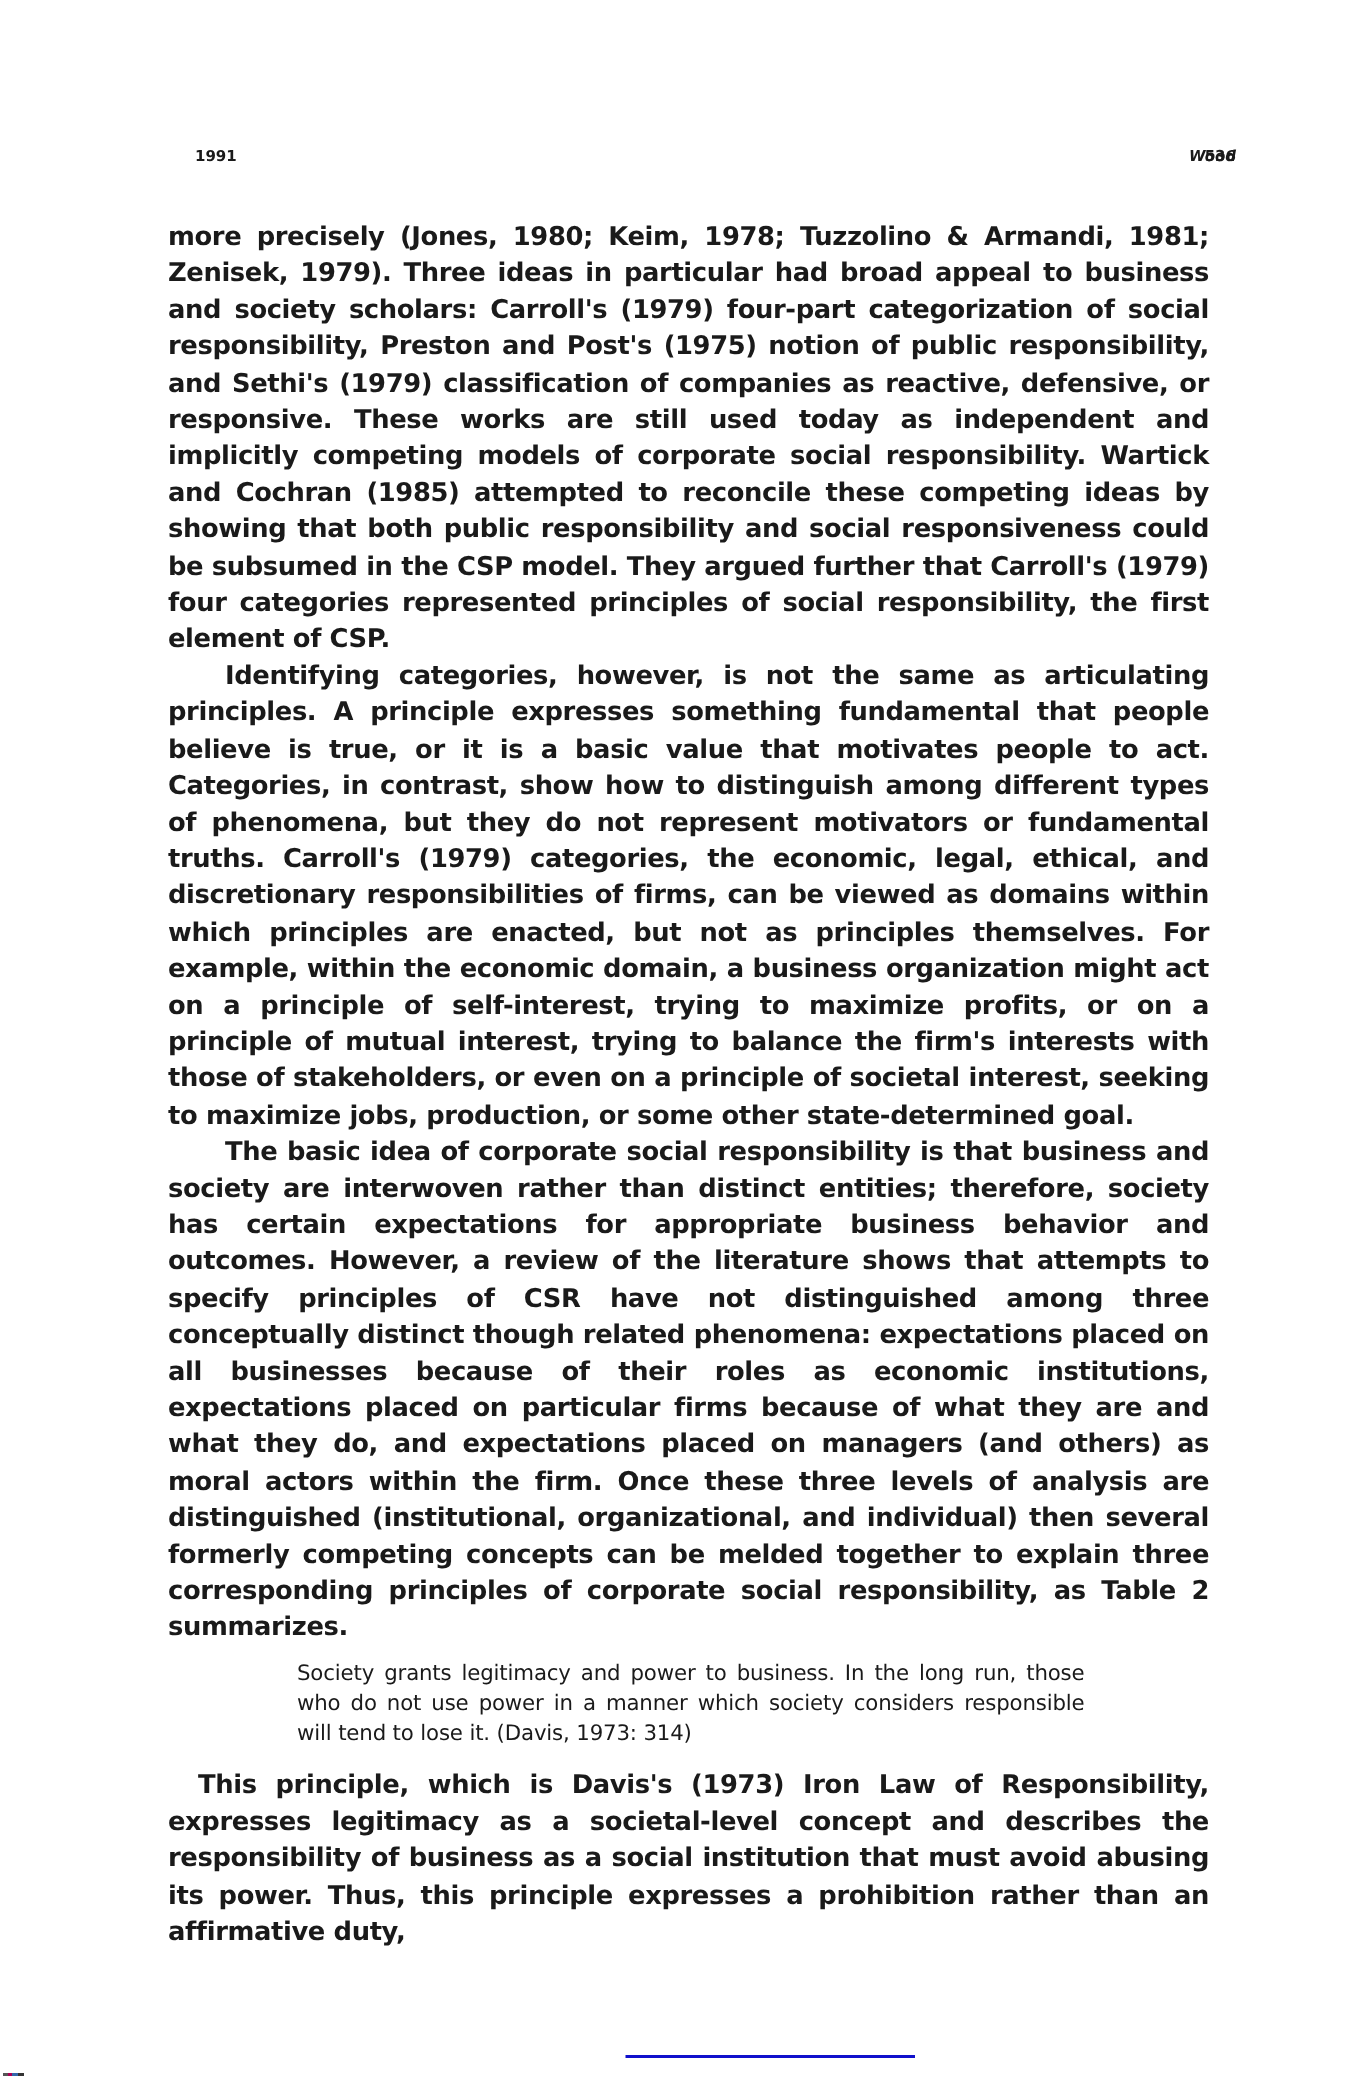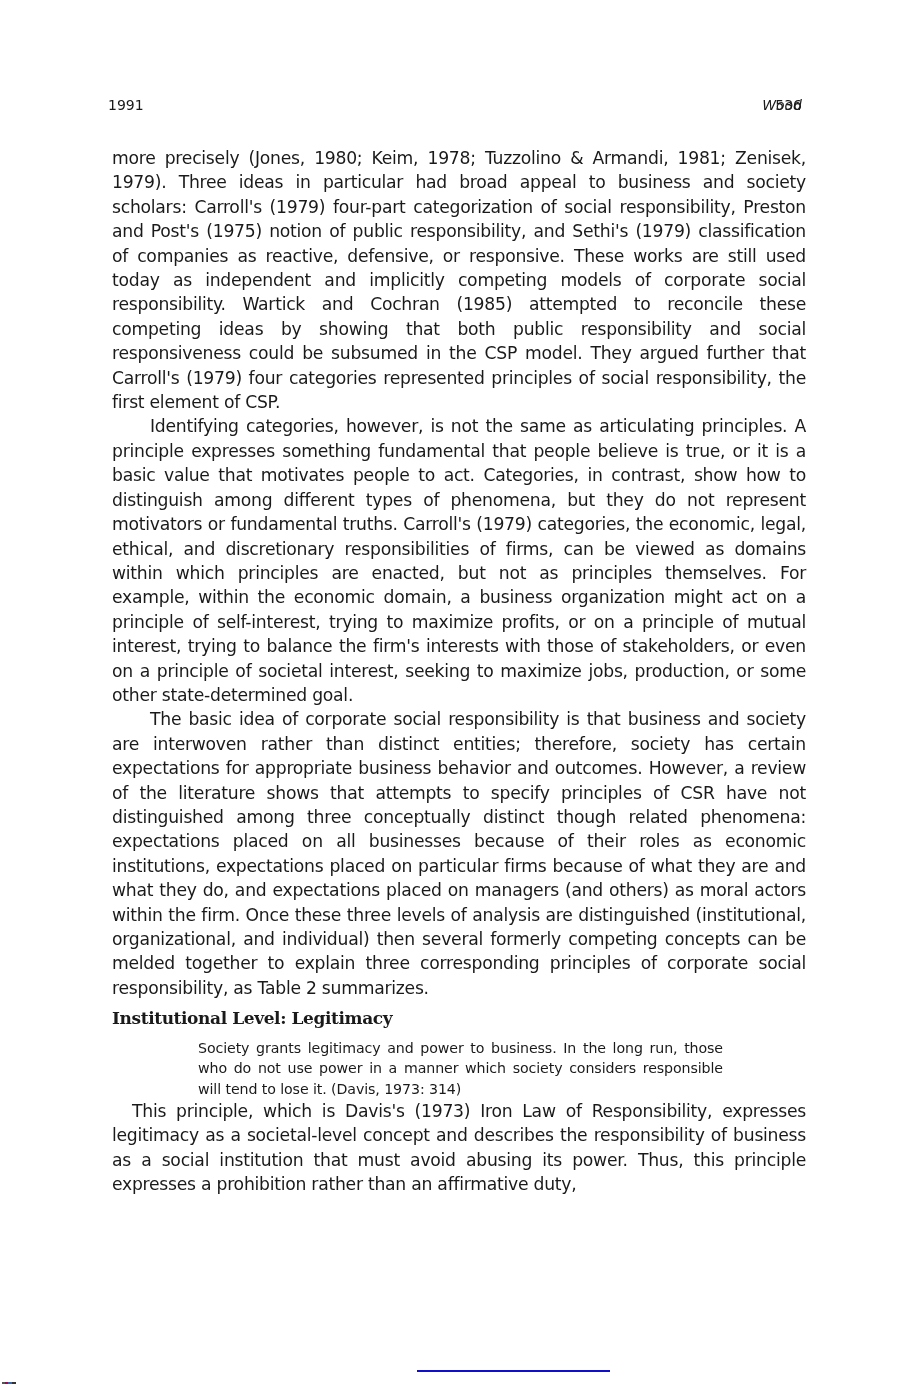--- a/index.html
+++ b/index.html
@@ -11,25 +11,26 @@
       width: 913px;
       height: 1385px;
       position: relative;
       overflow: hidden;
       color: #1a1a1a;
       font-family: "DejaVu Sans", "Liberation Sans", sans-serif;
     }
     .running-head {
       position: absolute;
       top: 95px;
-      left: 108px;
+      left: 130px;
       width: 694px;
       height: 20px;
-      font-size: 14px;
+      font-size: 10px;
       line-height: 20px;
+      font-weight: bold;
     }
     .running-head .year { position: absolute; left: 0; top: 0; }
     .running-head .author {
       position: absolute;
       left: 0;
       right: 0;
       top: 0;
       text-align: right;
       font-style: italic;
     }
@@ -42,20 +43,21 @@
       width: 694px;
     }
     .para {
       margin: 0;
       font-size: 17.2px;
       line-height: 24.4px;
       text-align: justify;
       letter-spacing: -0.25px;
       word-spacing: 0px;
       hyphens: none;
+      font-weight: bold;
     }
     .para.indent { text-indent: 38px; }
     .para.no-indent { text-indent: 0; }
 
     .section-heading {
       margin: 6px 0 0 0;
       font-size: 17px;
       line-height: 24px;
       font-weight: bold;
       font-family: "DejaVu Serif", "Liberation Serif", serif;
@@ -63,21 +65,21 @@
     }
     .block-quote {
       margin: 8px 0 0 86px;
       width: 525px;
       font-size: 14.2px;
       line-height: 20.2px;
       text-align: justify;
       letter-spacing: -0.1px;
     }
     .para.after-quote {
-      margin-top: 0;
+      margin-top: 12px;
       text-indent: 20px;
     }
     .footer-rule {
       position: absolute;
       left: 417px;
       top: 1370px;
       width: 193px;
       height: 2px;
       background: #1010cc;
     }
@@ -96,19 +98,18 @@
 <div class="running-head">
   <span class="year">1991</span>
   <span class="author">Wood</span>
   <span class="page">536</span>
 </div>
 
 <div class="body-text">
   <p class="para no-indent">more precisely (Jones, 1980; Keim, 1978; Tuzzolino &amp; Armandi, 1981; Zenisek, 1979). Three ideas in particular had broad appeal to business and society scholars: Carroll's (1979) four-part categorization of social responsibility, Preston and Post's (1975) notion of public responsibility, and Sethi's (1979) classification of companies as reactive, defensive, or responsive. These works are still used today as independent and implicitly competing models of corporate social responsibility. Wartick and Cochran (1985) attempted to reconcile these competing ideas by showing that both public responsibility and social responsiveness could be subsumed in the CSP model. They argued further that Carroll's (1979) four categories represented principles of social responsibility, the first element of CSP.</p>
   <p class="para indent">Identifying categories, however, is not the same as articulating principles. A principle expresses something fundamental that people believe is true, or it is a basic value that motivates people to act. Categories, in contrast, show how to distinguish among different types of phenomena, but they do not represent motivators or fundamental truths. Carroll's (1979) categories, the economic, legal, ethical, and discretionary responsibilities of firms, can be viewed as domains within which principles are enacted, but not as principles themselves. For example, within the economic domain, a business organization might act on a principle of self-interest, trying to maximize profits, or on a principle of mutual interest, trying to balance the firm's interests with those of stakeholders, or even on a principle of societal interest, seeking to maximize jobs, production, or some other state-determined goal.</p>
   <p class="para indent">The basic idea of corporate social responsibility is that business and society are interwoven rather than distinct entities; therefore, society has certain expectations for appropriate business behavior and outcomes. However, a review of the literature shows that attempts to specify principles of CSR have not distinguished among three conceptually distinct though related phenomena: expectations placed on all businesses because of their roles as economic institutions, expectations placed on particular firms because of what they are and what they do, and expectations placed on managers (and others) as moral actors within the firm. Once these three levels of analysis are distinguished (institutional, organizational, and individual) then several formerly competing concepts can be melded together to explain three corresponding principles of corporate social responsibility, as Table 2 summarizes.</p>
-  <h3 class="section-heading">Institutional Level: Legitimacy</h3>
   <blockquote class="block-quote">Society grants legitimacy and power to business. In the long run, those who do not use power in a manner which society considers responsible will tend to lose it. (Davis, 1973: 314)</blockquote>
   <p class="para after-quote">This principle, which is Davis's (1973) Iron Law of Responsibility, expresses legitimacy as a societal-level concept and describes the responsibility of business as a social institution that must avoid abusing its power. Thus, this principle expresses a prohibition rather than an affirmative duty,</p>
 </div>
 
 <div class="footer-rule"></div>
 <div class="scan-mark"></div>
 
 </body></html>

